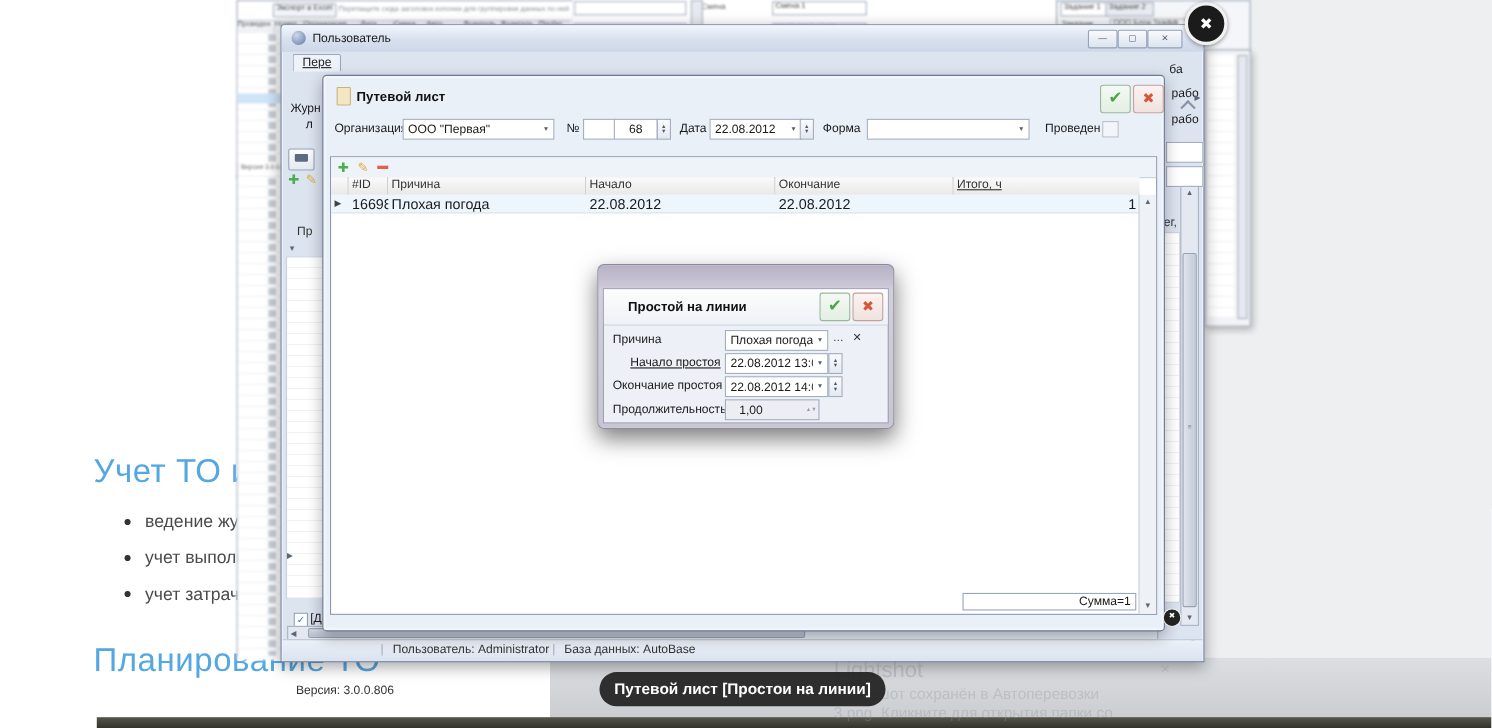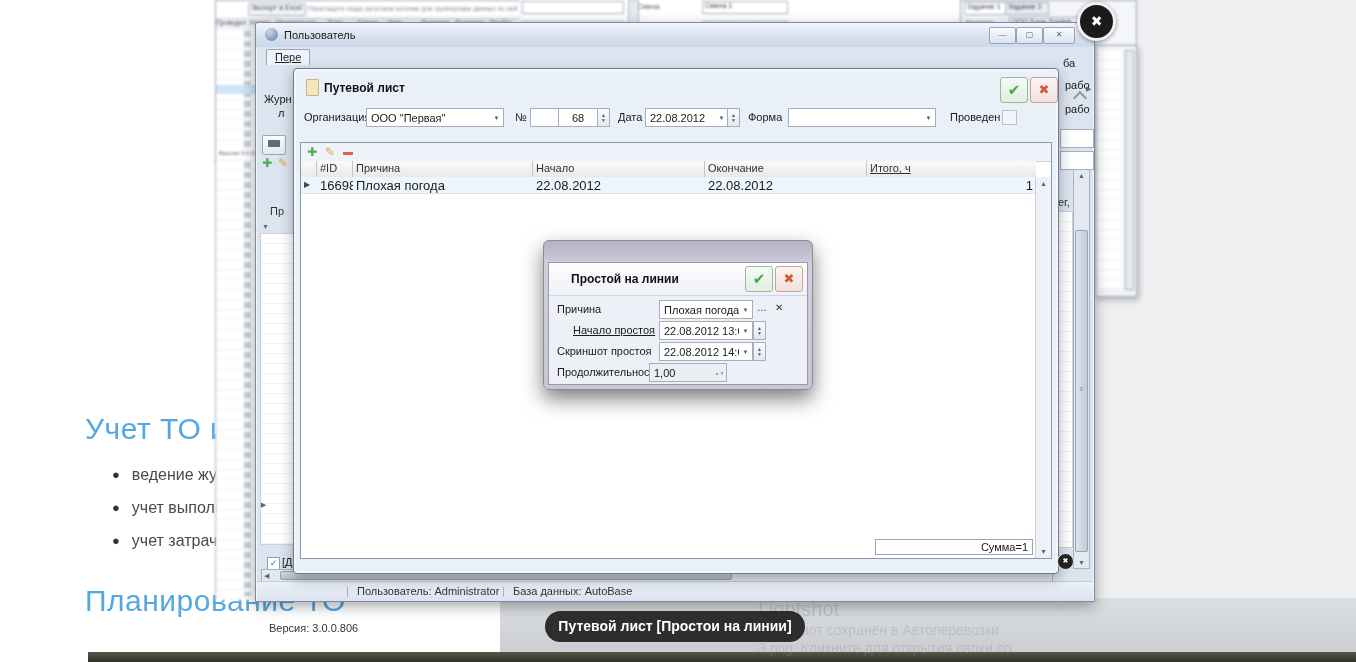--- a/index.html
+++ b/index.html
@@ -268,32 +268,32 @@
       <div class="abs lbl11" style="left:24px;top:61px;text-decoration:underline;">Начало простоя</div>
       <div class="abs ctrl" style="left:110px;top:58px;width:92px;">
         <span class="val">22.08.2012 13:00</span>
         <span class="darr">▼</span>
       </div>
       <div class="abs spin" style="left:204px;top:58px;">
           <span>▲</span>
           <span>▼</span>
         </div>
 
-      <div class="abs lbl11" style="left:8px;top:82px;">Скриншот простоя</div>
+      <div class="abs lbl11" style="left:8px;top:82px;">Окончание простоя</div>
       <div class="abs ctrl" style="left:110px;top:79px;width:92px;">
         <span class="val">22.08.2012 14:00</span>
         <span class="darr">▼</span>
       </div>
       <div class="abs spin" style="left:204px;top:79px;">
           <span>▲</span>
           <span>▼</span>
         </div>
 
       <div class="abs lbl11" style="left:8px;top:103px;">Продолжительность, ч.</div>
-      <div class="abs ctrl" style="left:100px;top:100px;width:76px;background:#eceef3;">
+      <div class="abs ctrl" style="left:110px;top:100px;width:76px;background:#eceef3;padding-left:8px;">
         <span class="val">1,00</span>
         <span class="darr" style="font-size:5px;color:#99a;">▲▼</span>
       </div>
     </div>
   </div>
 
   <div class="abs dark-band"></div>
 
   <div class="abs" style="left:758px;top:598px;width:280px;opacity:.32;">
     <div style="font-size:20px;color:#7d858b;">Lightshot</div>

